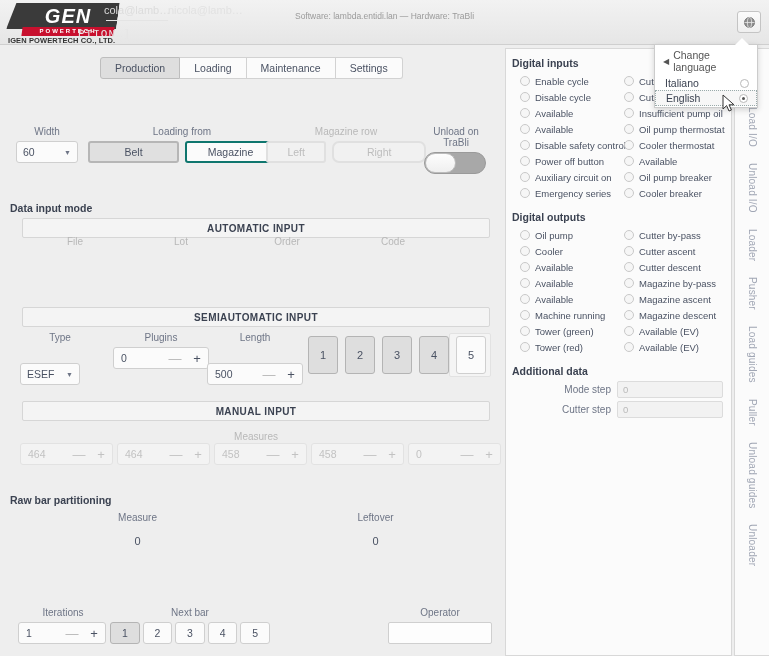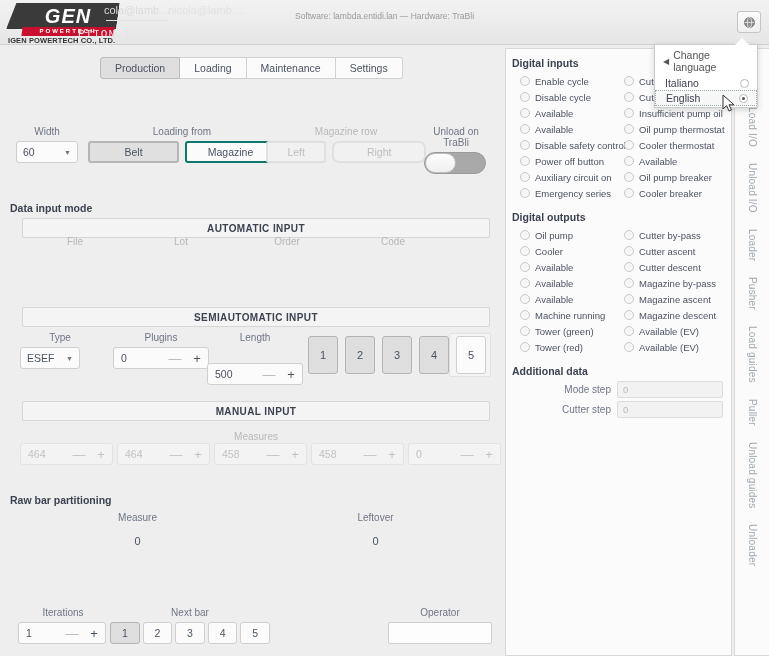--- a/index.html
+++ b/index.html
@@ -294,21 +294,21 @@
         <rect x="5" y="13" width="10" height="1.6" fill="#c9c9c9"></rect>
         <rect x="5" y="16" width="10" height="1.6" fill="#c9c9c9"></rect>
         <rect x="5" y="19" width="7" height="1.6" fill="#c9c9c9"></rect>
       </svg>
     </div>
 
     <div class="band" style="position:absolute; left:22px; top:217px; width:468px;">SEMIAUTOMATIC INPUT</div>
 
     <div style="position:absolute; left:20px; top:242px; width:80px;">
       <div class="lbl">Type</div>
-      <div class="select-box" style="width:60px; margin-top:4px;">
+      <div class="select-box" style="width:60px; margin-top:20px;">
         <span>ESEF</span>
         <span class="caret">▼</span>
       </div>
     </div>
 
     <div style="position:absolute; left:105px; top:242px; width:96px;margin-left:8px;">
       <div class="lbl">Plugins</div>
       <div class="spin" style="width:96px; margin-top:4px;">
         <span class="val">0</span>
         <span class="mbtn">—</span>

